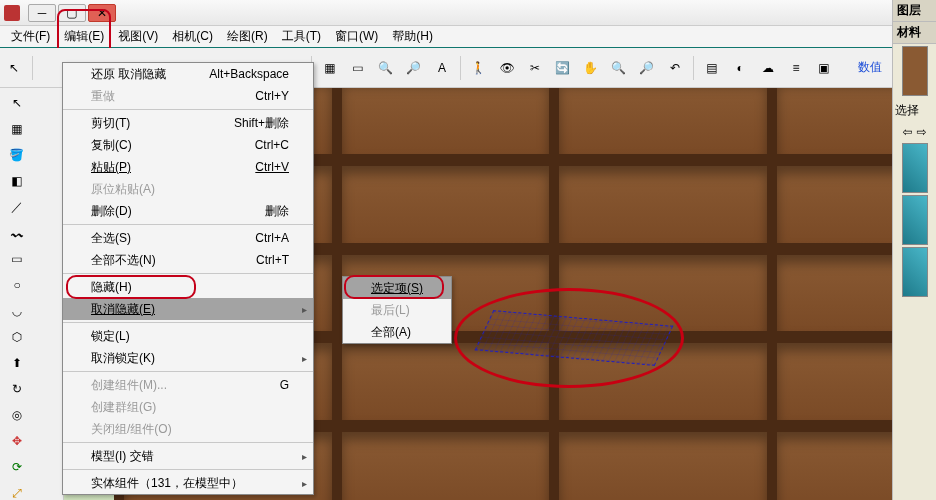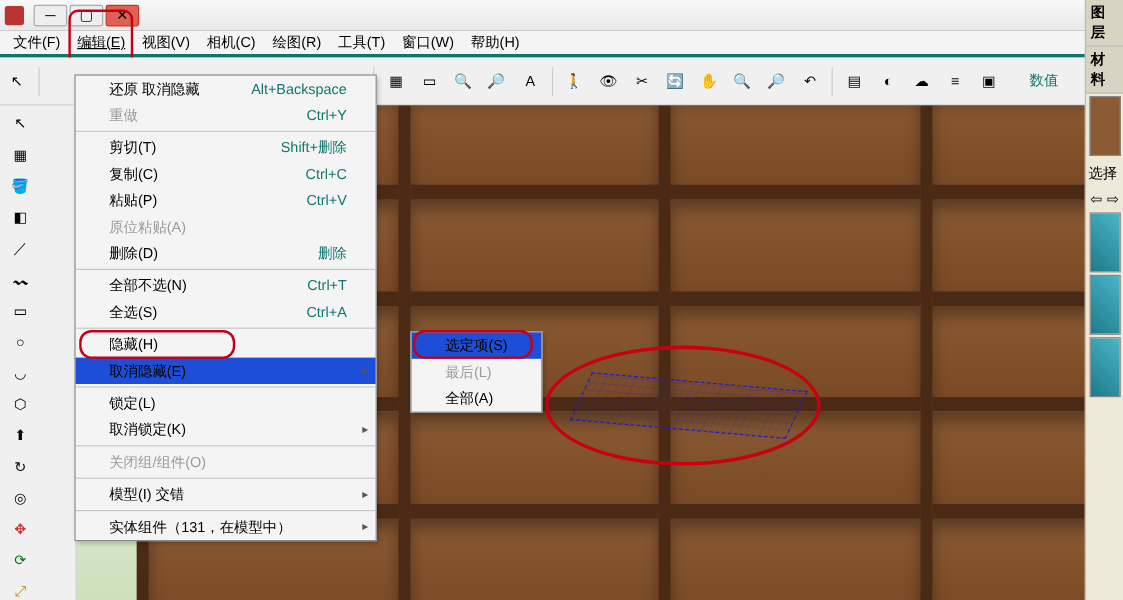--- a/index.html
+++ b/index.html
@@ -6,61 +6,61 @@
   body { width: 936px; height: 500px; background: #fff; overflow: hidden; position: relative; }
 
   
   .titlebar { height: 26px; background: linear-gradient(#f9f9f9,#e8e8e8); display: flex; align-items: center; padding: 0 4px; border-bottom: 1px solid #ccc; }
   .titlebar-icon { width: 16px; height: 16px; background: #b33; border-radius: 2px; margin-right: 6px; }
   .titlebar-text { flex: 1; color: #333; }
   .winbtn { width: 28px; height: 18px; border: 1px solid #aaa; margin-left: 2px; display: flex; align-items: center; justify-content: center; background: #eee; border-radius: 2px; cursor: pointer; }
   .winbtn.close { background: #e06055; border-color: #c0392b; }
 
   
-  .menubar { height: 22px; background: #f4f4f4; display: flex; align-items: center; padding: 0 4px; border-bottom: 3px solid #0f766e; }
+  .menubar { height: 22px; background: #f4f4f4; display: flex; align-items: center; padding: 0 4px; border-bottom: 1px solid #0f766e; }
   .menubar .mi { padding: 2px 6px; cursor: pointer; border: 1px solid transparent; border-radius: 3px; }
-  .menubar .mi.hl { border: 2px solid #c40019; border-radius: 8px; padding: 17px 5px; text-decoration: underline; }
+  .menubar .mi.hl { border: 2px solid #c40019; border-radius: 8px; padding: 17px 5px; }
 
   
   .toprow { height: 40px; background: #f0f0f0; display: flex; align-items: center; border-bottom: 1px solid #ccc; position: relative; }
   .tb-btn { width: 24px; height: 24px; margin: 0 2px; border: 1px solid transparent; display: flex; align-items: center; justify-content: center; }
   .tb-sep { width: 1px; height: 24px; background: #ccc; margin: 0 4px; }
-  .toprow .field-label { margin-left: 20px; color: #0f766e; }
+  .toprow .field-label { margin-left: 20px; color: #1d4ed8; }
 
   
   .lefttools { position: absolute; left: 0; top: 88px; bottom: 0; width: 64px; background: #f0f0f0; display: flex; flex-wrap: wrap; align-content: flex-start; padding: 2px; border-right: 1px solid #ccc; }
   .lt-btn { width: 28px; height: 24px; margin: 1px; display: flex; align-items: center; justify-content: center; }
 
   
   .canvas { position: absolute; left: 64px; right: 32px; top: 88px; bottom: 0; background: linear-gradient(#fff 0%, #fff 85%, #d7e6c8 85%, #cde0bb 100%); overflow: hidden; }
   .shelf { position: absolute; left: 50px; top: -10px; right: -80px; bottom: -20px; background: #6b3d1f; display: flex; }
   .shelf-col { flex: 1; display: flex; flex-direction: column; border-left: 10px solid #4a2a14; }
   .shelf-cell { flex: 1; background: linear-gradient(#8a5a33,#7a4a26); border-bottom: 12px solid #4a2a14; box-shadow: inset 0 8px 12px rgba(0,0,0,.35); }
 
   
   .hidden-geo { position: absolute; border: 1px dashed #2020c0; background: repeating-linear-gradient(0deg, rgba(32,32,192,.15) 0 1px, transparent 1px 6px), repeating-linear-gradient(90deg, rgba(32,32,192,.15) 0 1px, transparent 1px 6px); transform: skew(-25deg, 5deg); }
 
   
   .annot-oval { position: absolute; border: 3px solid #c80012; border-radius: 50%; }
 
   
-  .rightstrip { position: absolute; right: 0; top: 0; width: 32px; bottom: 0; background: #ece9d8; border-left: 1px solid #bbb; }
+  .rightstrip { position: absolute; right: 0; top: 0; width: 44px; bottom: 0; background: #ece9d8; border-left: 1px solid #bbb; }
   .panel-title { font-weight: bold; padding: 2px 4px; background: #d8d4c4; border-bottom: 1px solid #bbb; text-align: left; }
   .swatch { width: 26px; height: 50px; margin: 2px auto; background: #8a5a33; border: 1px solid #888; display: block; }
   .swatch2 { background: linear-gradient(45deg,#1e7a8a,#49b6c8); }
   .sel-txt { padding: 4px 2px; }
   .arrows { display: flex; justify-content: center; gap: 4px; padding: 2px 0; }
 
   
   .menu { position: absolute; background: #f4f4f4; border: 1px solid #8a8a8a; box-shadow: 2px 2px 4px rgba(0,0,0,.25); }
   .menu-row { display: flex; align-items: center; height: 22px; padding: 0 24px 0 28px; white-space: nowrap; cursor: pointer; }
   .menu-row.disabled { color: #9a9a9a; }
-  .menu-row .sc { margin-left: auto; padding-left: 40px; color: #0f766e; }
+  .menu-row .sc { margin-left: auto; padding-left: 40px; color: #000000; }
   .menu-row.hasub::after { content: "▸"; position: absolute; right: 6px; font-size: 10px; color: #555; }
-  .menu-row.highlight { background: #1d4ed8; }
+  .menu-row.highlight { background: #a3a3a3; text-decoration: underline; }
   .menu hr { border: none; border-top: 1px solid #c8c8c8; margin: 2px 0; }
 
   .hl-box { position: absolute; border: 2.5px solid #c40019; border-radius: 10px; pointer-events: none; }
 </style>
 </head>
 <body>
 
 <div class="titlebar">
   <div class="titlebar-icon"></div>
   <div class="winbtn">─</div>
@@ -187,55 +187,62 @@
     </div>
     <hr>
     <div class="menu-row" style="position: relative;">
       <span>剪切(T)</span>
       <span class="sc">Shift+删除</span>
     </div>
     <div class="menu-row" style="position: relative;">
       <span>复制(C)</span>
       <span class="sc">Ctrl+C</span>
     </div>
-    <div class="menu-row" style="position: relative;">
+    <div class="menu-row" style="position: relative; text-decoration: underline;">
       <span>粘贴(P)</span>
       <span class="sc">Ctrl+V</span>
     </div>
     <div class="menu-row disabled" style="position: relative;">
       <span>原位粘贴(A)</span>
     </div>
     <div class="menu-row" style="position: relative;">
       <span>删除(D)</span>
       <span class="sc">删除</span>
     </div>
     <hr>
     <div class="menu-row" style="position: relative;">
+      <span>全选(S)</span>
+      <span class="sc">Ctrl+A</span>
+    </div>
+    <div class="menu-row" style="position: relative;">
       <span>全部不选(N)</span>
       <span class="sc">Ctrl+T</span>
     </div>
-    <div class="menu-row" style="position: relative;">
-      <span>全选(S)</span>
-      <span class="sc">Ctrl+A</span>
-    </div>
     <hr>
     <div class="menu-row" style="position: relative;">
       <span>隐藏(H)</span>
     </div>
     <div class="menu-row hasub highlight" style="position: relative;">
       <span>取消隐藏(E)</span>
     </div>
     <hr>
     <div class="menu-row" style="position: relative;">
       <span>锁定(L)</span>
     </div>
     <div class="menu-row hasub" style="position: relative;">
       <span>取消锁定(K)</span>
     </div>
     <hr>
+    <div class="menu-row disabled" style="position: relative;">
+      <span>创建组件(M)...</span>
+      <span class="sc">G</span>
+    </div>
+    <div class="menu-row disabled" style="position: relative;">
+      <span>创建群组(G)</span>
+    </div>
     <div class="menu-row disabled" style="position: relative;">
       <span>关闭组/组件(O)</span>
     </div>
     <hr>
     <div class="menu-row hasub" style="position: relative;">
       <span>模型(I) 交错</span>
     </div>
     <hr>
     <div class="menu-row hasub" style="position: relative;">
       <span>实体组件（131，在模型中）</span>

